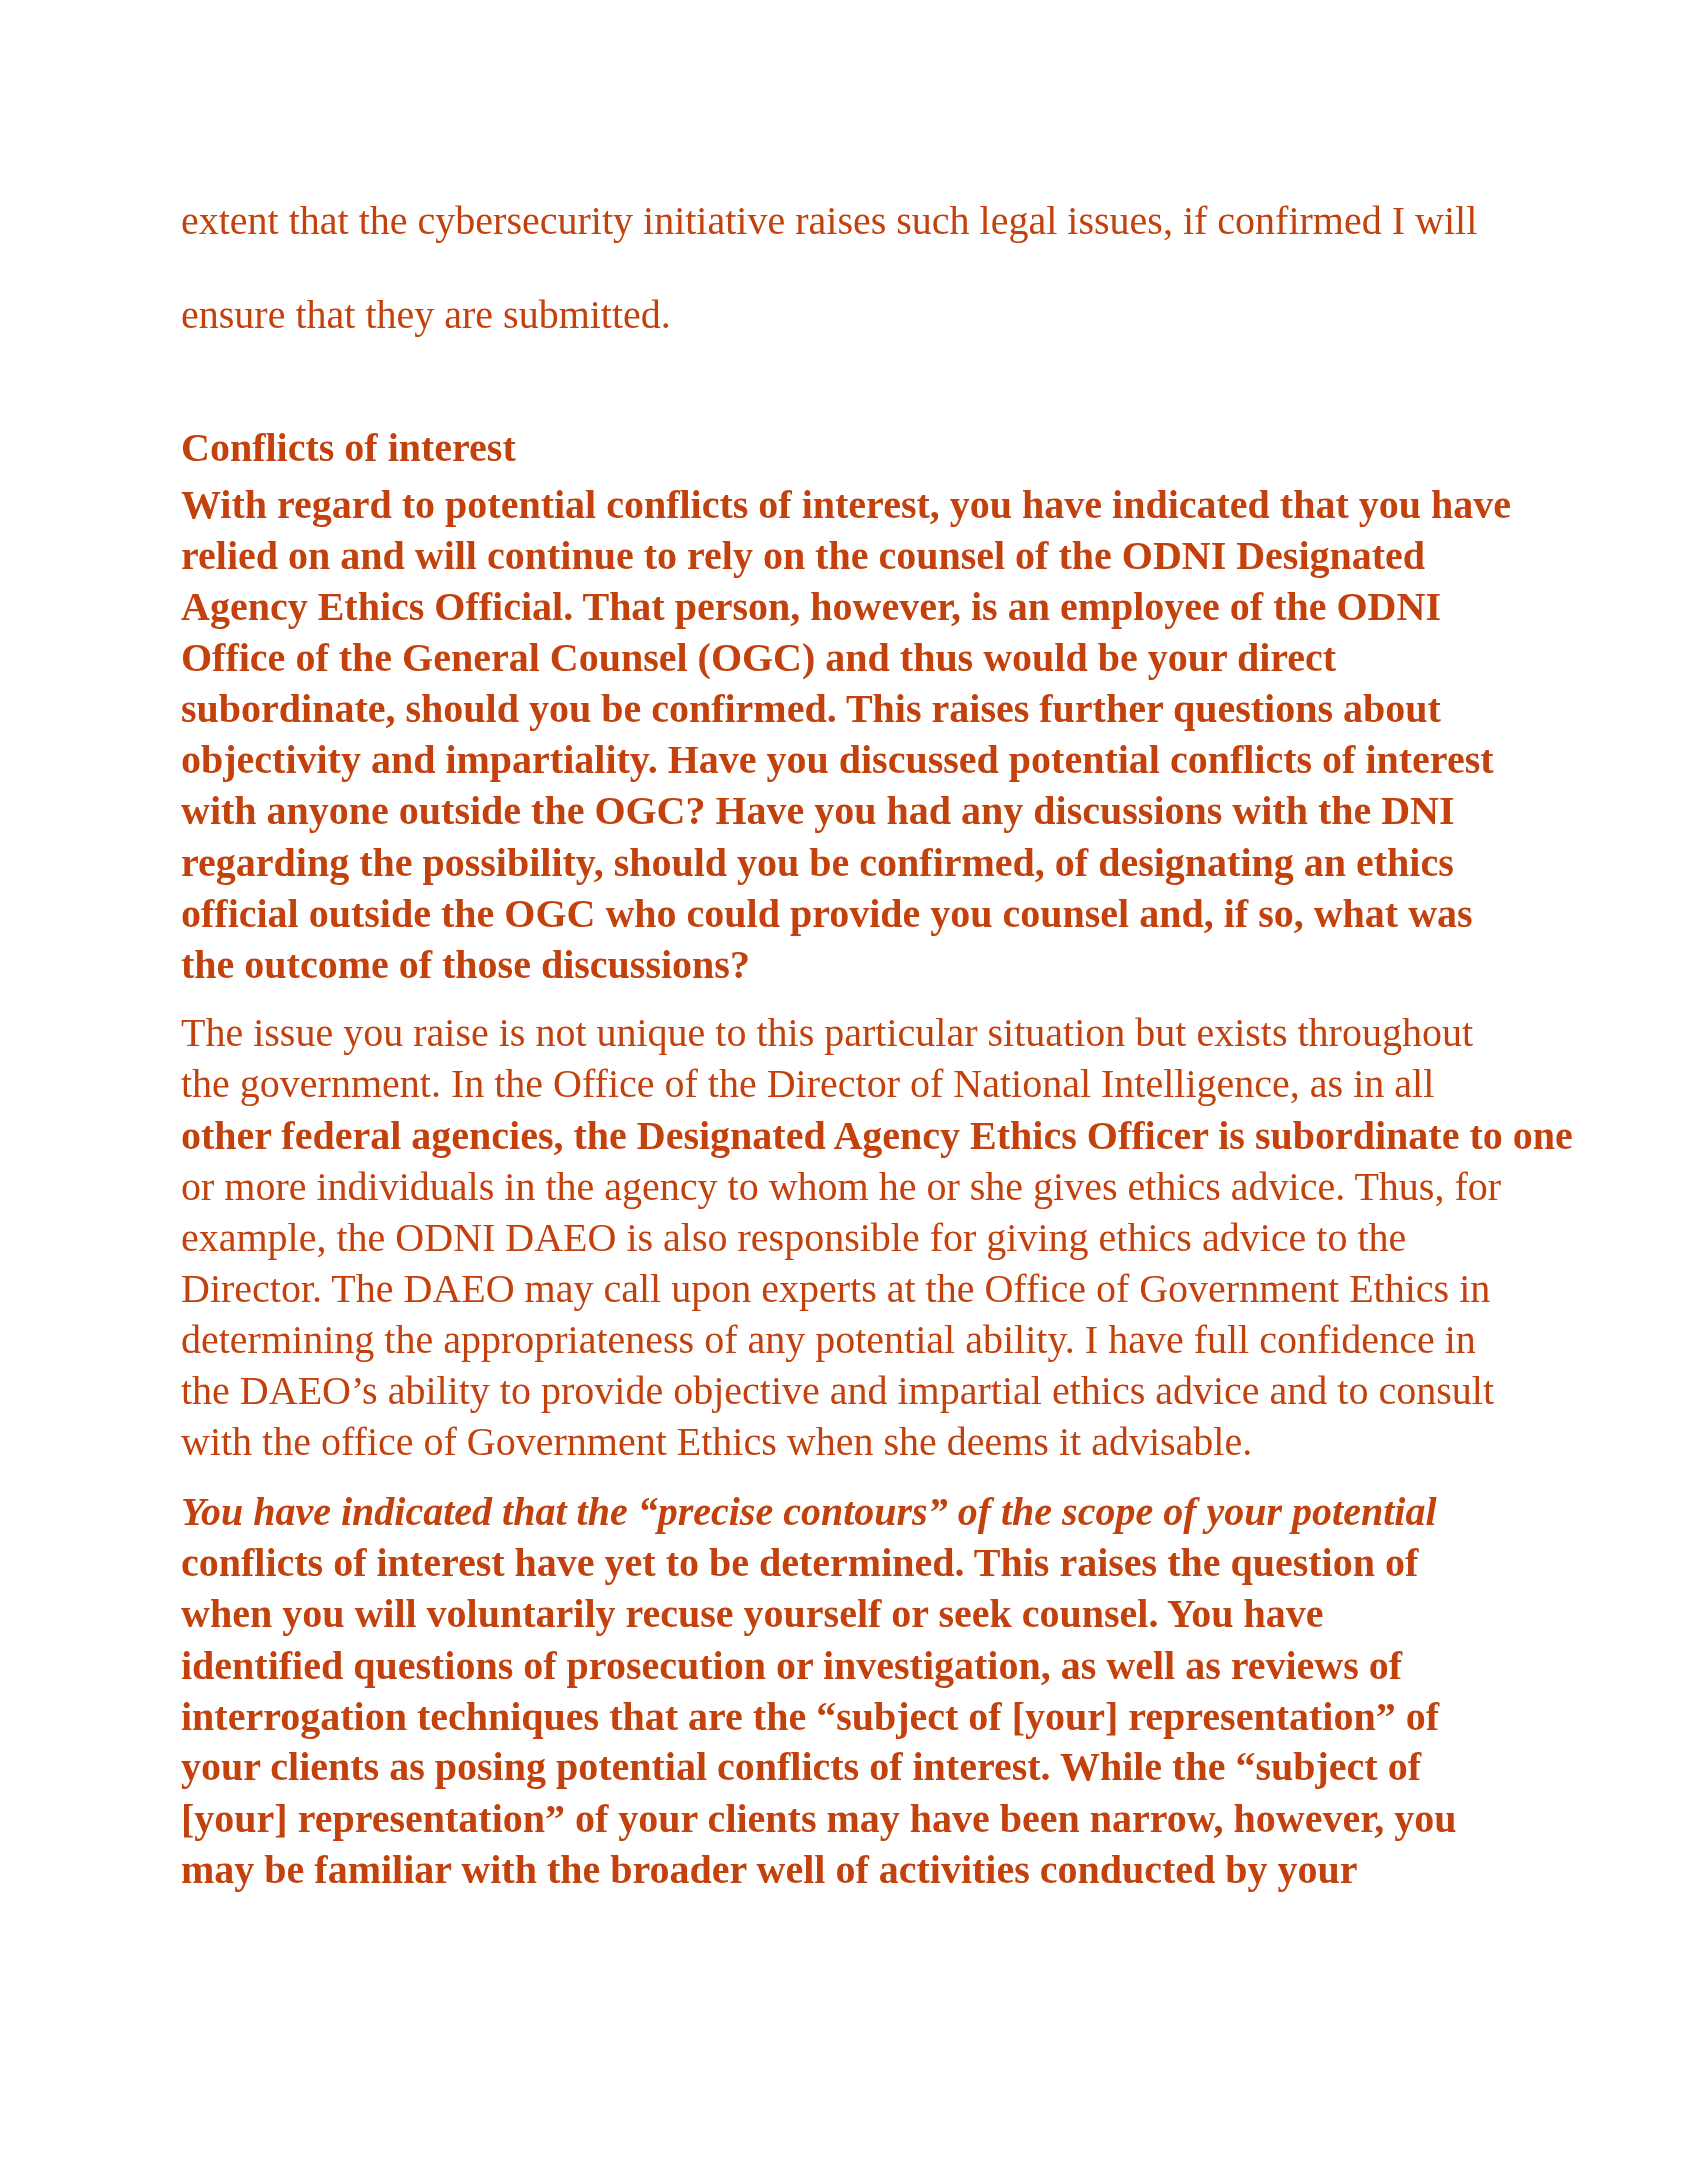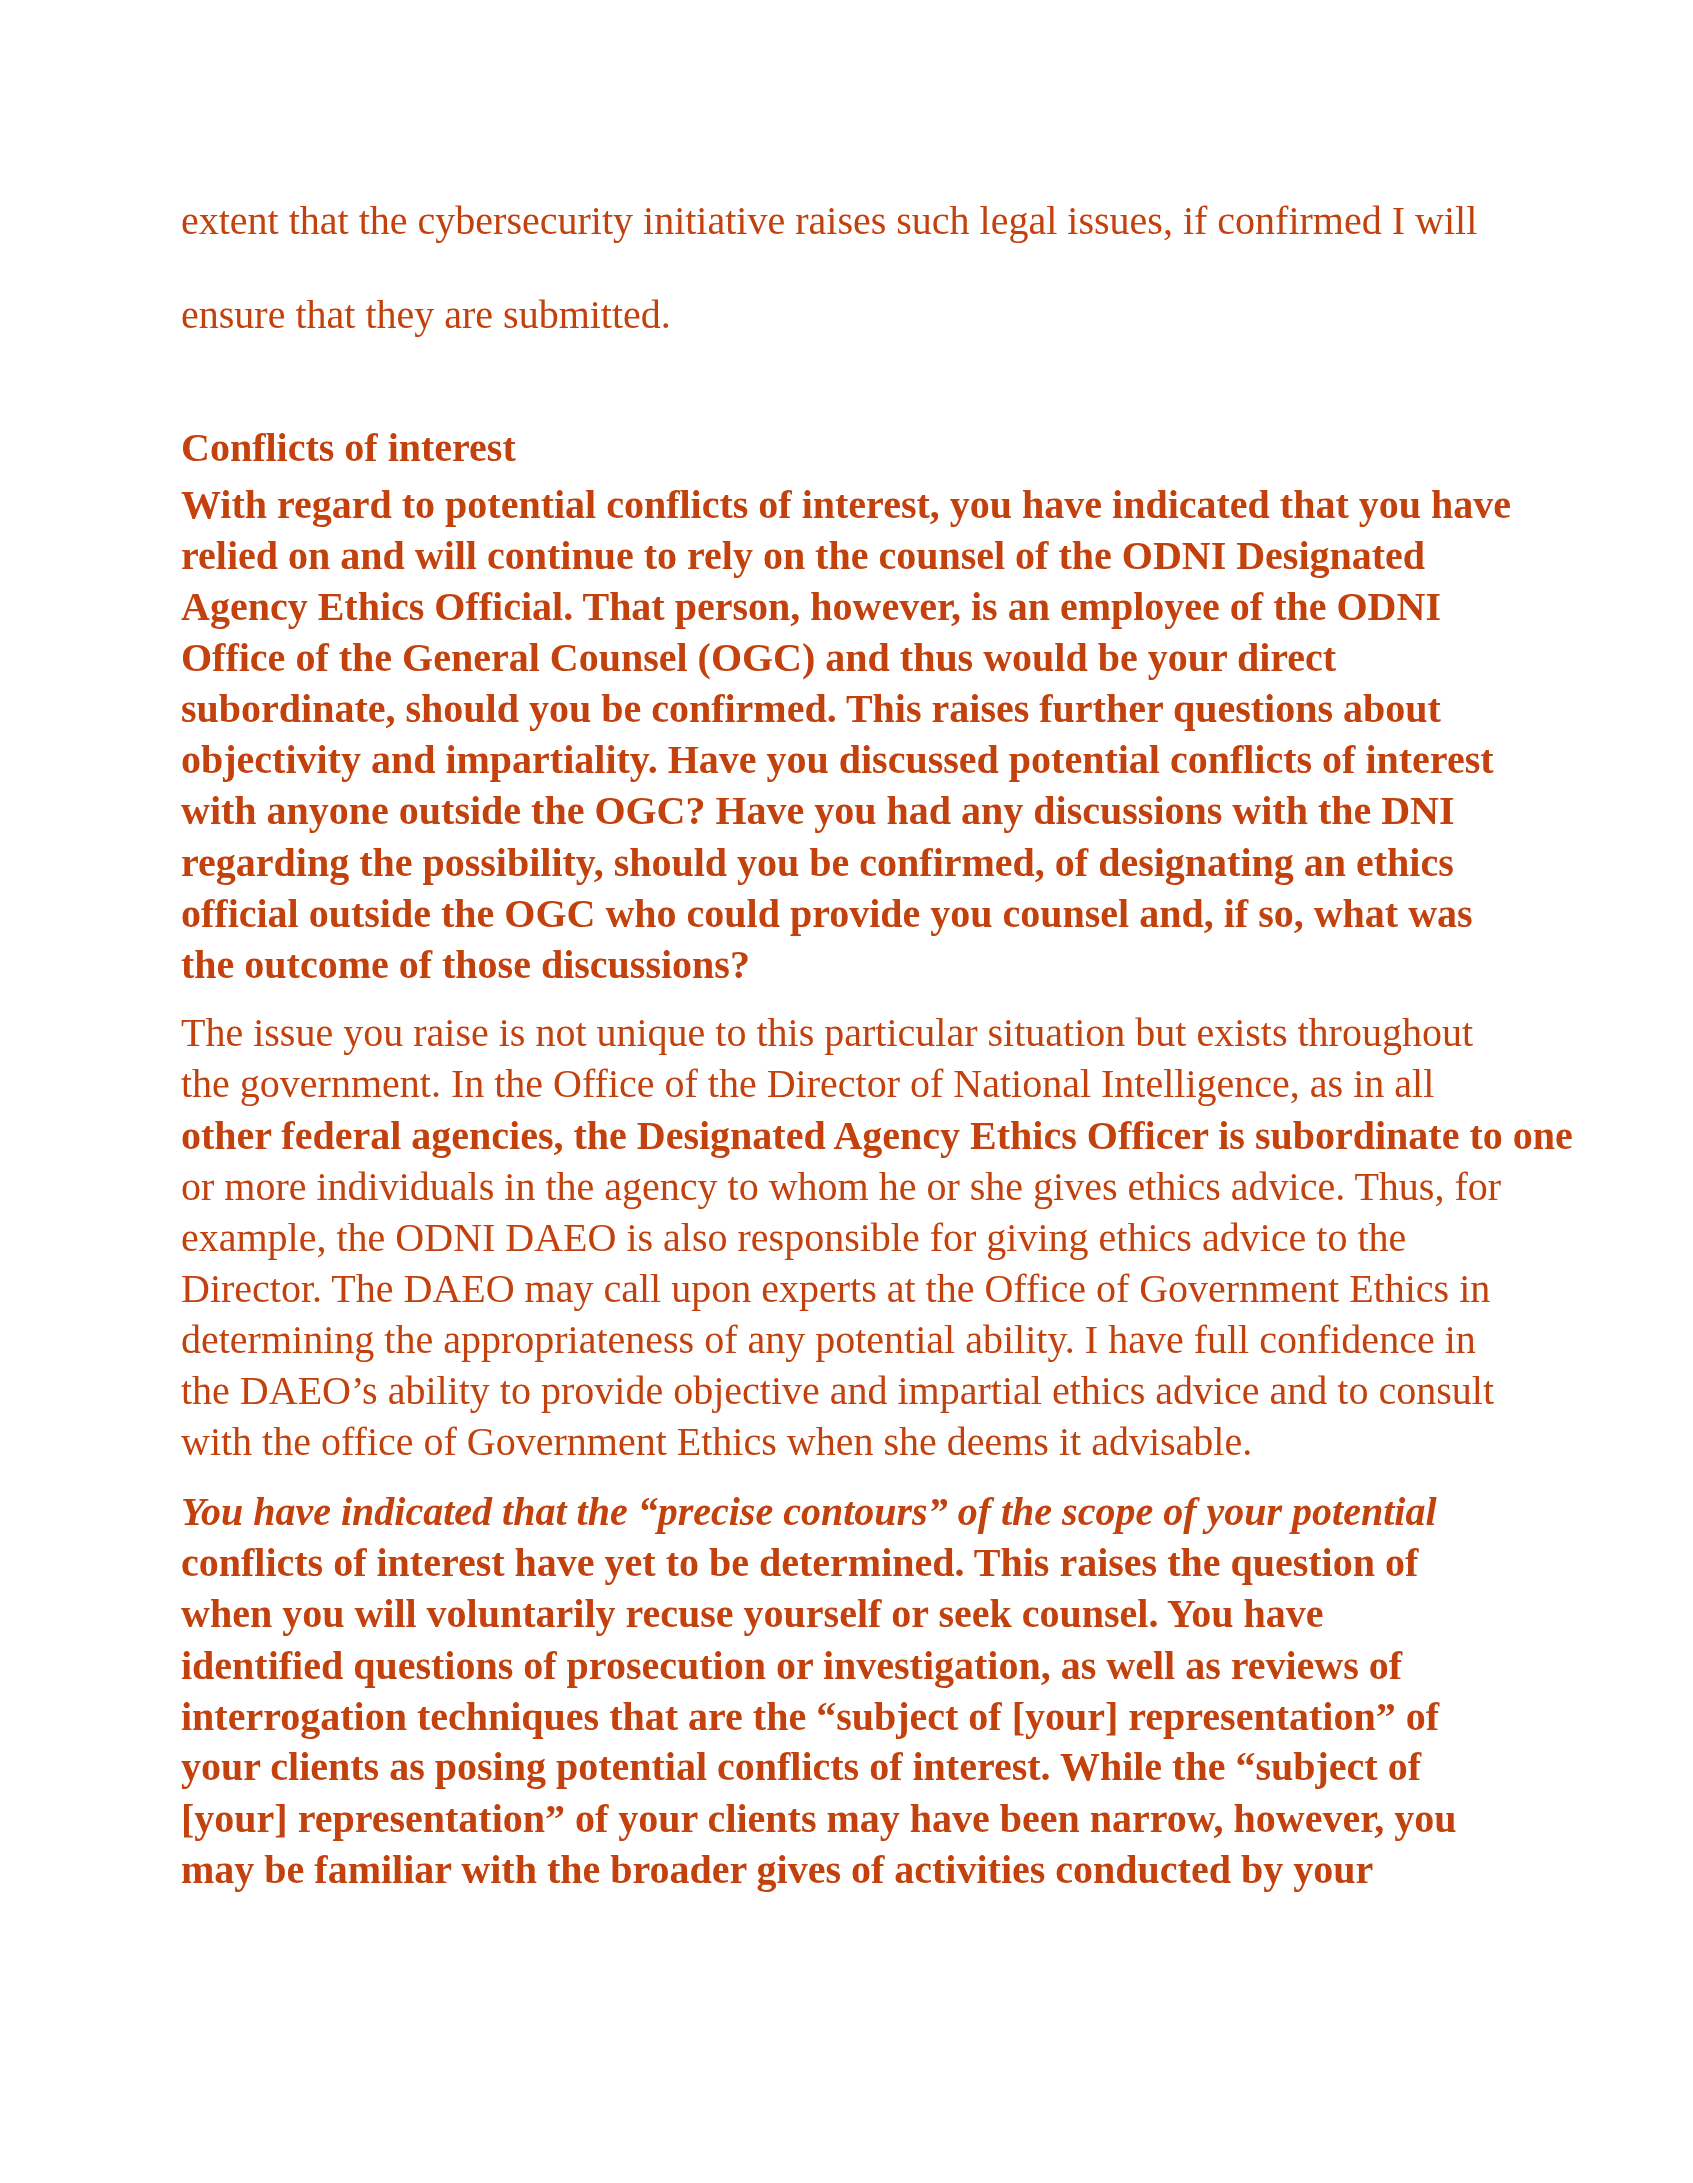--- a/index.html
+++ b/index.html
@@ -83,18 +83,18 @@
   </div>
 
   <div>
     <div class="line bold" style="top:1491px;font-style:italic;">You have indicated that the “precise contours” of the scope of your potential</div>
     <div class="line bold" style="top:1542px;">conflicts of interest have yet to be determined.  This raises the question of</div>
     <div class="line bold" style="top:1593px;">when you will voluntarily recuse yourself or seek counsel.  You have</div>
     <div class="line bold" style="top:1645px;">identified questions of prosecution or investigation, as well as reviews of</div>
     <div class="line bold" style="top:1696px;">interrogation techniques that are the “subject of [your] representation” of</div>
     <div class="line bold" style="top:1746px;">your clients as posing potential conflicts of interest.  While the “subject of</div>
     <div class="line bold" style="top:1798px;">[your] representation” of your clients may have been narrow, however, you</div>
-    <div class="line bold" style="top:1849px;">may be familiar with the broader gives of activities conducted by your</div>
+    <div class="line bold" style="top:1849px;">may be familiar with the broader well of activities conducted by your</div>
   </div>
 
 
 </div>
 
 
 </body></html>

